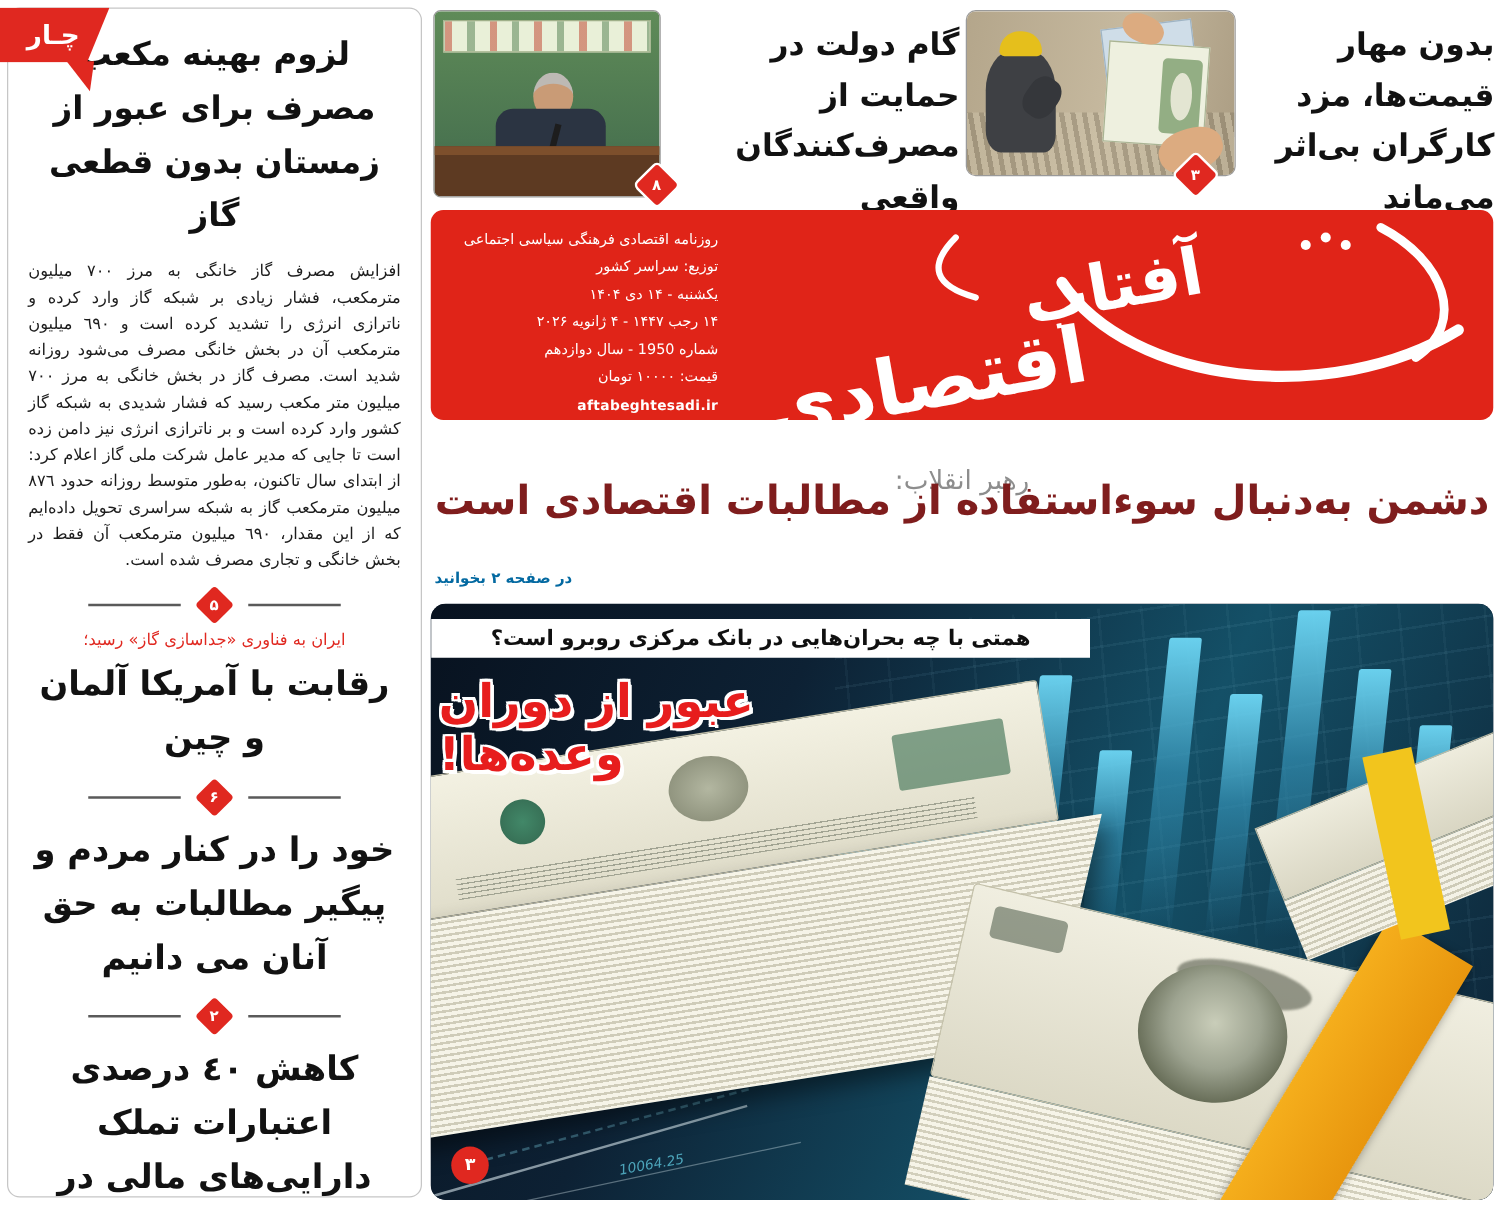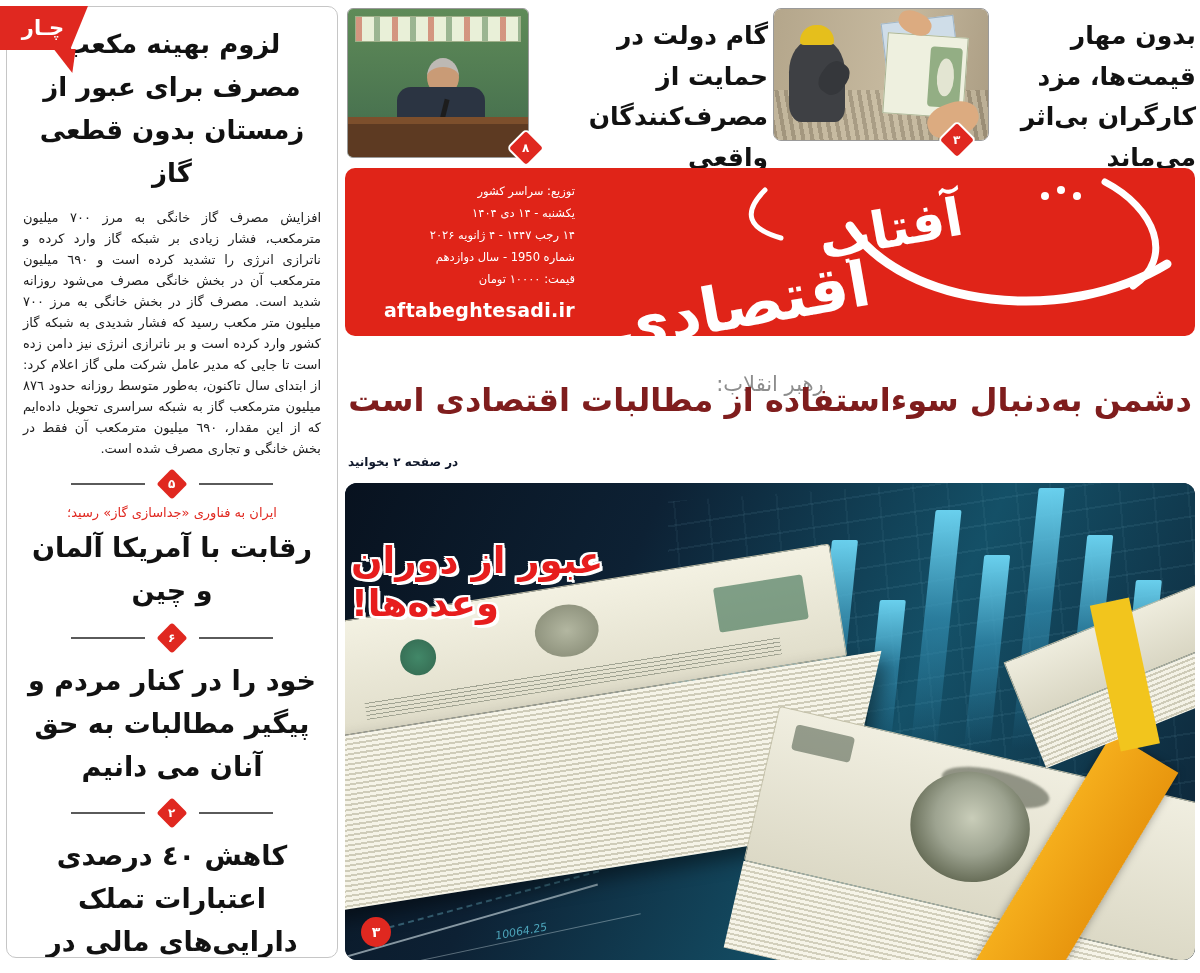--- a/index.html
+++ b/index.html
@@ -61,29 +61,29 @@
 
   .photo-badge { width:24px; height:24px; background:#e02820; transform:rotate(45deg); border-radius:3px;
     display:flex; align-items:center; justify-content:center; box-shadow:0 0 0 2px #fff; }
   .photo-badge i { display:block; transform:rotate(-45deg); font-style:normal; color:#fff; font-weight:bold; font-size:12px; }
 
   
   .masthead { position:absolute; left:345px; top:168px; width:850px; height:168px;
     background:#e02418; border-radius:10px; overflow:hidden; }
   .mast-info { position:absolute; left:14px; top:12px; width:216px; color:#fff; text-align:right;
     font-size:11.5px; line-height:1.92; }
-  .mast-site { font-size:19px; font-weight:bold; direction:ltr; letter-spacing:.3px; margin-top:2px; }
+  .mast-site { font-size:11px; font-weight:bold; direction:ltr; letter-spacing:.3px; margin-top:2px; }
   .logo-svg { position:absolute; inset:0; }
 
   
   .lead-kicker { position:absolute; left:345px; top:346px; width:850px; text-align:center;
     color:#8d8d8d; font-size:21px;margin-top:26px; }
   .lead-headline { position:absolute; left:345px; top:381px; width:850px; text-align:center;
     color:#7f1d1d; font-size:32px; font-weight:bold; white-space:nowrap; }
-  .lead-ref { position:absolute; left:348px; top:455px; color:#0f172a; font-size:12px; font-weight:bold; }
+  .lead-ref { position:absolute; left:348px; top:455px; color:#0369a1; font-size:12px; font-weight:bold; }
 
   
   .main-photo { position:absolute; left:345px; top:483px; width:850px; height:477px;
     border-radius:12px; overflow:hidden; background:#0b1a2c; }
   .mp-bg { position:absolute; inset:0;
     background:linear-gradient(115deg,#08121f 0%,#0d2134 30%,#145067 62%,#0d2133 100%); }
   .mp-grid { position:absolute; right:0; top:0; width:62%; height:70%; opacity:.5;
     background:repeating-linear-gradient(175deg, rgba(160,220,240,.14) 0 2px, transparent 2px 24px),
                repeating-linear-gradient(85deg, rgba(160,220,240,.10) 0 2px, transparent 2px 34px);
     transform:skewY(-4deg); }
@@ -222,20 +222,21 @@
       <path d="M 760 14 C 810 40, 830 90, 788 118" fill="none" stroke="#ffffff" stroke-width="7" stroke-linecap="round"></path>
       <path d="M 505 58 C 560 140, 720 158, 822 96" fill="none" stroke="#ffffff" stroke-width="9" stroke-linecap="round"></path>
       <path d="M 420 22 q -34 34 16 48" fill="none" stroke="#ffffff" stroke-width="5" stroke-linecap="round"></path>
       <circle cx="700" cy="28" r="4" fill="#fff"></circle>
       <circle cx="716" cy="22" r="4" fill="#fff"></circle>
       <circle cx="732" cy="28" r="4" fill="#fff"></circle>
       <text x="620" y="66" font-family="DejaVu Sans, sans-serif" font-size="52" font-weight="bold" fill="#ffffff" transform="rotate(-10 620 66)">آفتاب</text>
       <text x="528" y="136" font-family="DejaVu Sans, sans-serif" font-size="62" font-weight="bold" fill="#ffffff" transform="rotate(-10 528 136)">اقتصادی</text>
     </svg>
     <div class="mast-info">
+      <div>روزنامه اقتصادی فرهنگی سیاسی اجتماعی</div>
       <div>توزیع: سراسر کشور</div>
       <div>یکشنبه - ۱۴ دی ۱۴۰۴</div>
       <div>۱۴ رجب ۱۴۴۷ - ۴ ژانویه ۲۰۲۶</div>
       <div>شماره 1950 - سال دوازدهم</div>
       <div>قیمت: ۱۰۰۰۰ تومان</div>
       <div class="mast-site">aftabeghtesadi.ir</div>
     </div>
   </header>
 
   <div class="lead-kicker">رهبر انقلاب:</div>
@@ -288,17 +289,18 @@
       <div class="side"></div>
       <div class="bandB"></div>
     </div>
 
     <div class="stackC">
       <div class="bill"></div>
       <div class="side"></div>
       <div class="bandC"></div>
     </div>
 
+    <figcaption class="mp-caption">همتی با چه بحران‌هایی در بانک مرکزی روبرو است؟</figcaption>
     <div class="mp-banner">عبور از دوران وعده‌ها!</div>
     <div class="mp-badge">۳</div>
   </figure>
 
 </div>
 
 </body></html>

